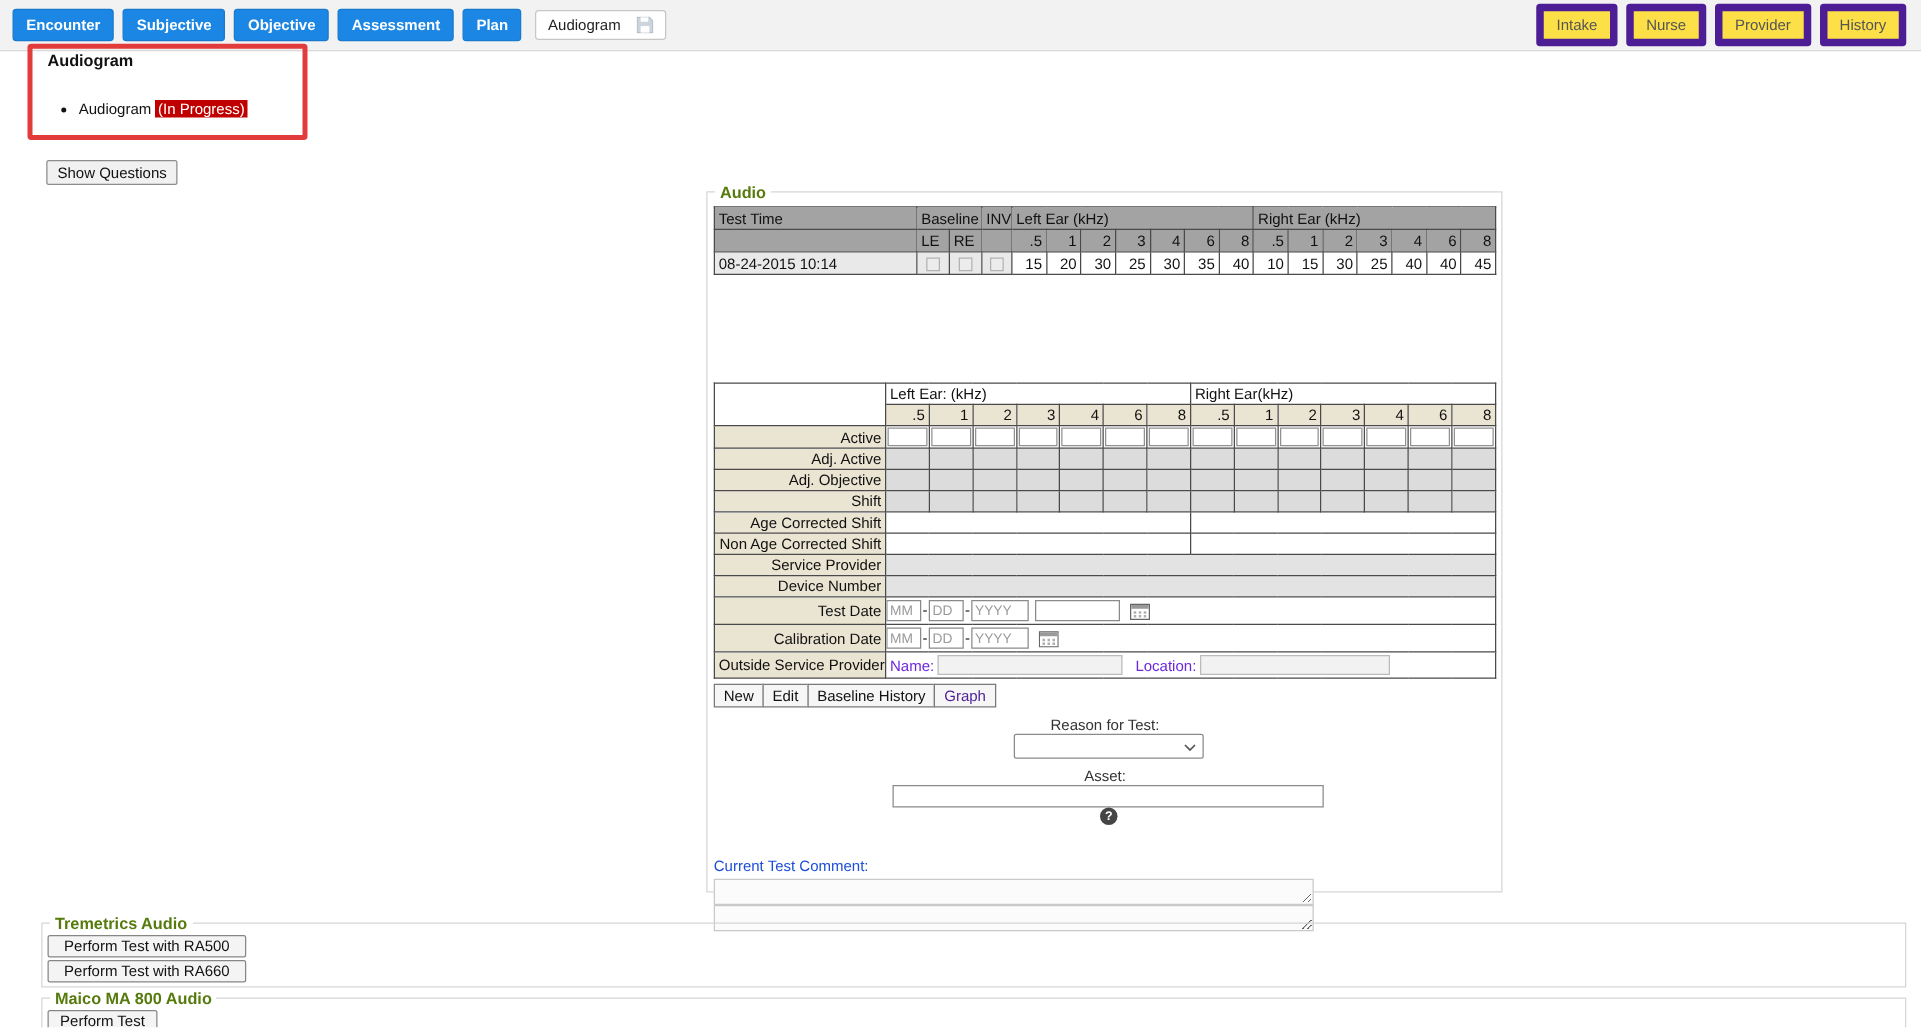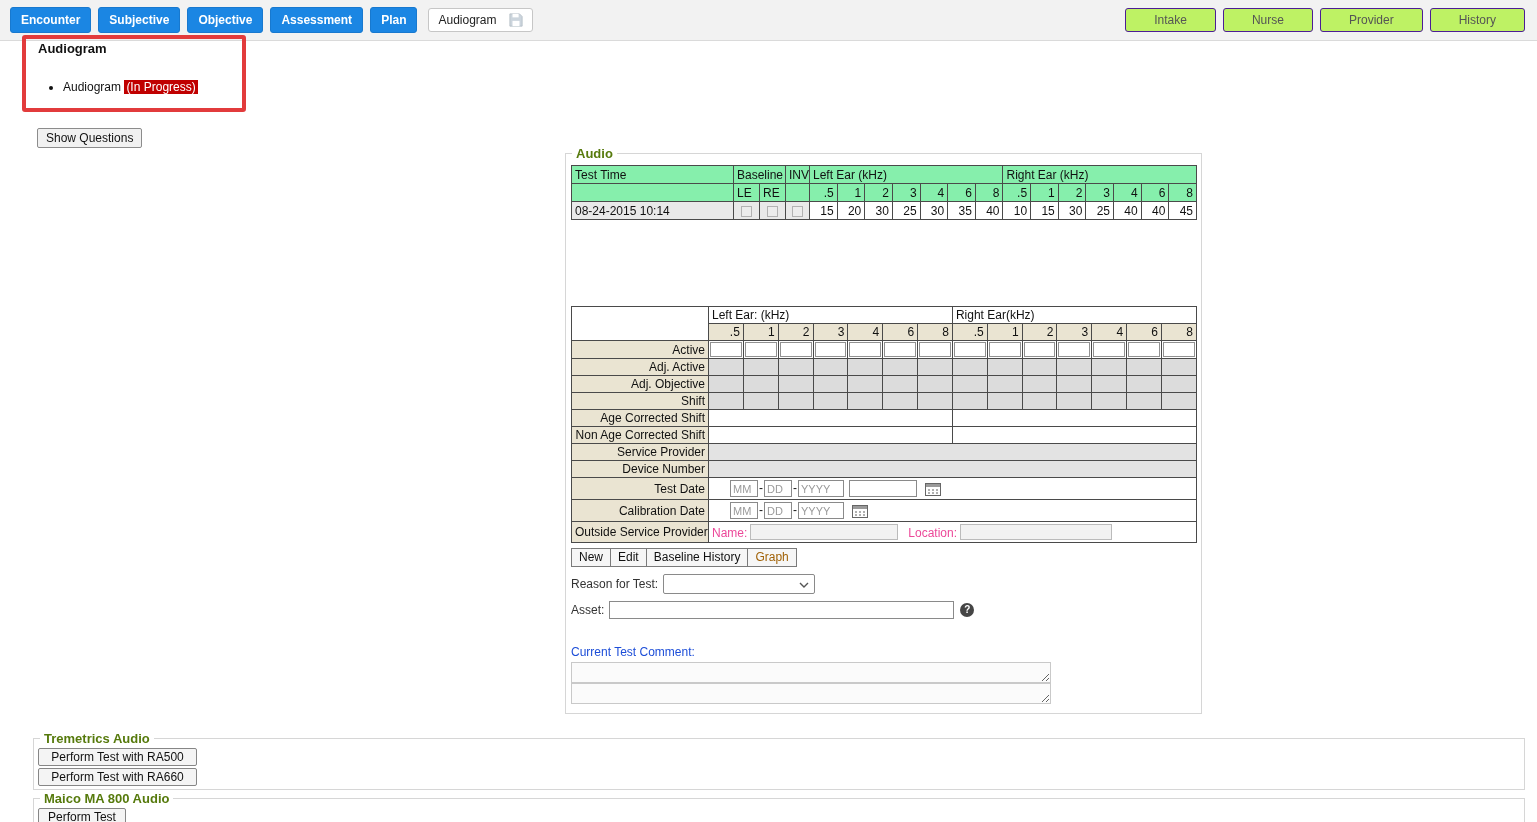--- a/index.html
+++ b/index.html
@@ -10,22 +10,22 @@
   .topbar { position: absolute; top: 0; left: 0; width: 100%; height: 41px;
             background: #f2f2f2; border-bottom: 1px solid #dadada;
             display: flex; align-items: center; padding: 0 12px 0 10px; }
   .btn-blue { background: #1b86e3; color: #fff; font-weight: bold; font-size: 12px;
               border: 1px solid #1879cf; border-radius: 3px; padding: 5px 10px;
               margin-right: 7px; cursor: pointer; font-family: inherit; }
   .tab-group { display: flex; align-items: center; gap: 12px; background: #fff;
                border: 1px solid #c6c6c6; border-radius: 3px; padding: 4px 9px; margin-left: 4px; }
   .tab-label { font-size: 12px; color: #222; }
   .right-group { margin-left: auto; display: flex; gap: 7px; }
-  .btn-light { background: #bef264; border: 1px solid #4c1d95; border-radius: 3px;
-               color: #555; font-size: 12px; padding: 4px 28px; cursor: pointer; font-family: inherit; }
+  .btn-light { background: #fde047; border: 6px solid #4c1d95; border-radius: 3px;
+               color: #555; font-size: 12px; padding: 4px 10px; cursor: pointer; font-family: inherit; }
 
   
   .panel-title { position: absolute; left: 38px; top: 41px; font-size: 13px; font-weight: bold; color: #111; }
   .highlight-box { position: absolute; left: 22px; top: 35px; width: 224px; height: 77px;
                    border: 4px solid #e23b3c; border-radius: 3px; pointer-events: none; }
   .pitems { position: absolute; left: 48px; top: 80px; font-size: 12px; list-style: disc; padding-left: 15px; color: #111; }
   .pitems li { line-height: 15px; }
   .badge { background: #c00000; color: #fff; padding: 0 2px; }
   .show-q { position: absolute; left: 37px; top: 128px; font-size: 12px; color: #111;
             border: 1px solid #8c8c8c; background: #f1f1f1; border-radius: 2px;
@@ -35,60 +35,60 @@
   fieldset { border: 1px solid #d6d6d6; }
   legend { color: #567a0c; font-weight: bold; font-size: 13px; padding: 0 4px; margin-left: 2px; margin-top: 41px; }
   .audio-fs { position: absolute; left: 565px; top: 146px; width: 636px; height: 568px; padding: 1px 4px 6px; background: #fff; }
   .trem-fs  { position: absolute; left: 33px; top: 731px; width: 1492px; height: 59px; padding: 0 4px 4px; }
   .maico-fs { position: absolute; left: 33px; top: 791px; width: 1492px; height: 60px; padding: 0 4px 4px; }
 
   
   table { border-collapse: collapse; table-layout: fixed; font-size: 12px; color: #111; }
   .t1 { width: 626px; margin: 3px 0 86px 1px; }
   .t1 td { border: 1px solid #4a4a4a; padding: 1px 3px; height: 18px; white-space: nowrap; overflow: hidden; }
-  .t1 .hdr { background: #86efac; text-align: left; }
+  .t1 .hdr { background: #a3a3a3; text-align: left; }
   .t1 .num { text-align: right; }
   .t1 .date-cell { background: #e9e9e9; }
   .t1 .cb-cell { background: #e9e9e9; text-align: center; padding: 1px 0; }
   .t1 .val { text-align: right; background: #fff; }
   .cb { display: inline-block; width: 11px; height: 11px; background: #ececec;
         border: 1px solid #b2b2b2; vertical-align: middle; cursor: default; }
 
   .t2 { width: 626px; margin-left: 1px; }
   .t2 td { border: 1px solid #4a4a4a; padding: 1px 3px; height: 17px; white-space: nowrap; overflow: hidden; }
   .t2 .corner { background: #fff; }
   .t2 .ear-hdr { background: #fff; text-align: left; }
   .t2 .freq { background: #eae4d2; text-align: right; }
   .t2 .lbl { background: #eae4d2; text-align: right; }
   .t2 .in-cell { padding: 1px; background: #fff; }
   .cell-in { display: block; width: 100%; height: 15px; border: 1px solid #919191;
              font-size: 11px; padding: 0 1px; background: #fff; }
   .t2 .gcell { background: #dcdcdc; }
   .t2 .wcell { background: #fff; }
   .t2 .gfield { background: #e3e3e3; }
-  .t2 .date-td { height: 22px; padding: 2px 21px; }
+  .t2 .date-td { height: 22px; padding: 2px 0; }
   .dt { height: 17px; border: 1px solid #8a8a8a; font-size: 11px; padding: 0 2px;
         vertical-align: middle; font-family: inherit; }
   .dt::placeholder { color: #9a9a9a; }
   .dt.mm, .dt.dd { width: 28px; }
   .dt.yyyy { width: 46px; }
   .dt.extra { width: 68px; margin-left: 5px; }
   .dash { margin: 0 1px; }
   .cal-icon { vertical-align: middle; margin-left: 8px; cursor: pointer; }
   .t2 .outside-td { height: 21px; padding: 2px 3px; }
-  .mini-lbl { font-size: 12px; color: #ec4899; }
+  .mini-lbl { font-size: 12px; color: #6d28d9; }
   .name-in { width: 148px; height: 16px; border: 1px solid #bbb; background: #f2f2f2; margin: 0 10px 0 3px; }
   .loc-in  { width: 152px; height: 16px; border: 1px solid #bbb; background: #f2f2f2; margin-left: 3px; }
 
   
   .btn-row { margin: 4px 0 0 1px; }
   .btn-plain { font-size: 12px; color: #111; border: 1px solid #7a7a7a; background: #f6f6f6;
                padding: 1px 7px; height: 19px; margin-right: -1px; cursor: pointer; font-family: inherit; }
-  .btn-plain.disabled { color: #a16207; cursor: default; }
-  .form-row { margin: 7px 0 0 1px; display: flex; align-items: center; font-size: 12px; color: #333; }
+  .btn-plain.disabled { color: #4c1d95; cursor: default; }
+  .form-row { margin: 7px 0 0 1px; display: flex; align-items: center; font-size: 12px; color: #333; flex-direction: column; }
   .select-box { width: 152px; height: 20px; border: 1px solid #8a8a8a; border-radius: 2px;
                 background: #fff; margin-left: 5px; position: relative; cursor: pointer; }
   .select-box svg { position: absolute; right: 5px; top: 7px; }
   .asset-in { width: 345px; height: 18px; border: 1px solid #8a8a8a; margin-left: 5px; font-size: 12px; padding: 0 3px; }
   .help-icon { display: inline-flex; width: 14px; height: 14px; border-radius: 50%;
                background: #454545; color: #fff; font-size: 10px; font-weight: bold;
                align-items: center; justify-content: center; margin-left: 6px; cursor: pointer; }
   .comment-label { font-size: 12px; color: #1d4ed8; margin: 26px 0 3px 1px; }
   .comment-ta { width: 480px; height: 21px; border: 1px solid #c9c9c9; background: #fbfbfb;
                 resize: both; font-size: 12px; font-family: inherit; display: block; margin-left: 1px; }

